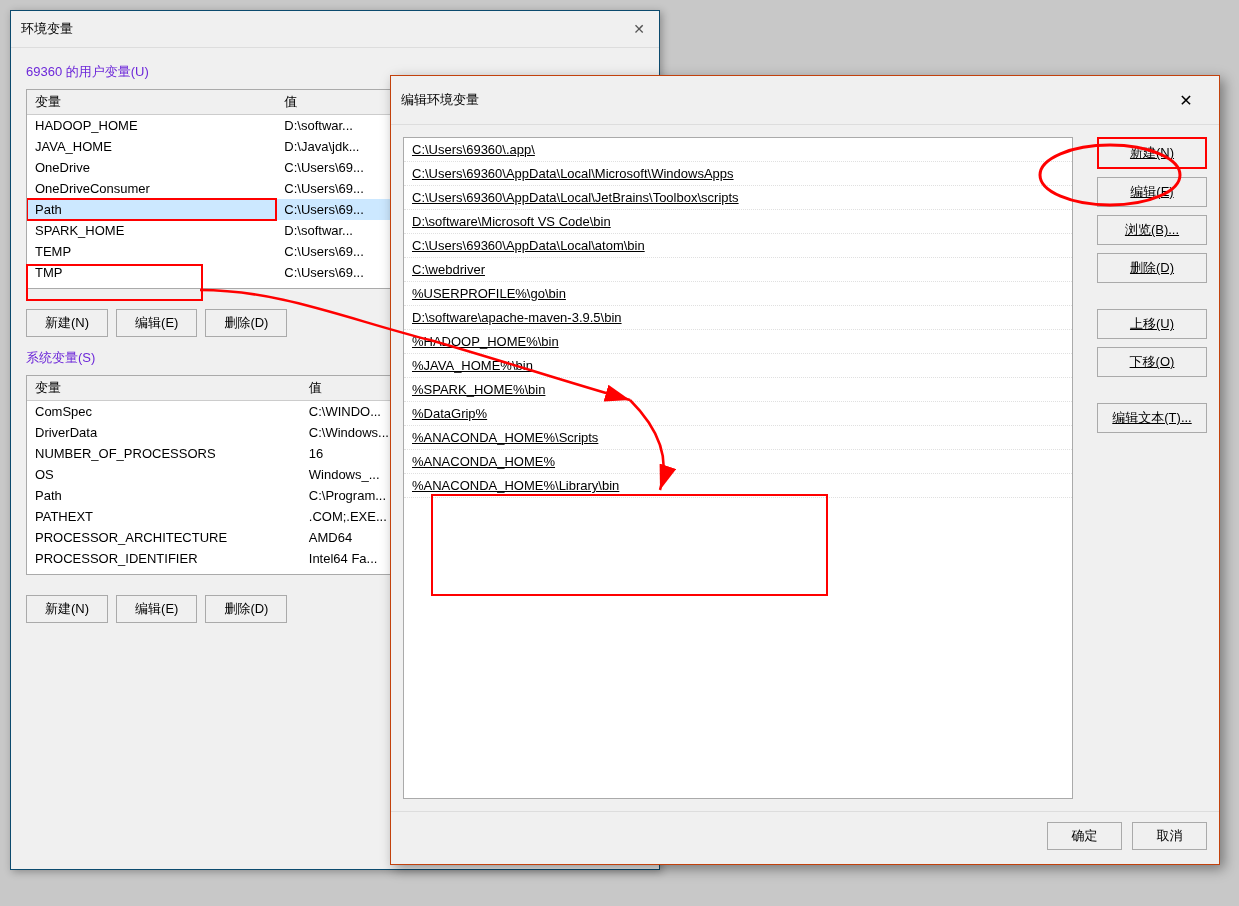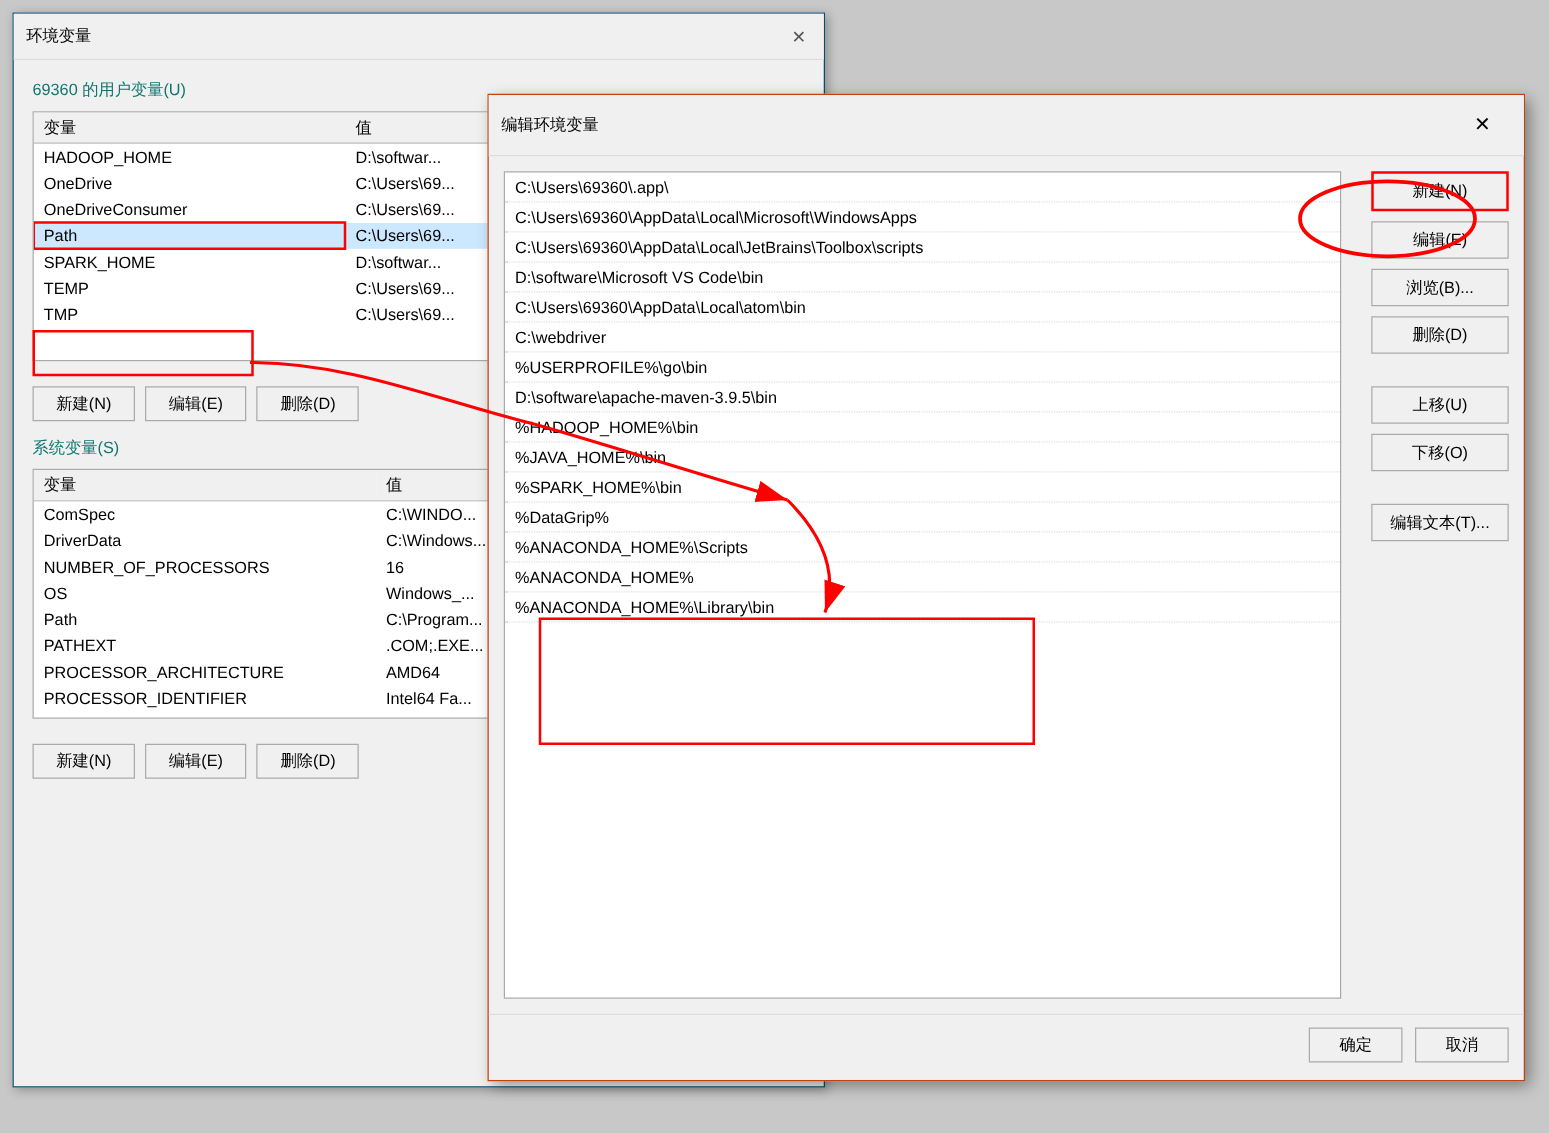--- a/index.html
+++ b/index.html
@@ -47,21 +47,21 @@
       display: flex;
       align-items: center;
       justify-content: center;
     }
     .bg-dialog-content {
       padding: 15px;
     }
     .section-title {
       font-size: 13px;
       margin-bottom: 8px;
-      color: #0f766e;
+      color: #6d28d9;
     }
     .env-table-container {
       border: 1px solid #aaa;
       background: #fff;
       height: 200px;
       overflow-y: auto;
       margin-bottom: 20px;
     }
     .env-table {
       width: 100%;
@@ -151,20 +151,21 @@
       display: flex;
       align-items: center;
       justify-content: center;
     }
 
     .main-dialog-body {
       display: flex;
       height: calc(100% - 42px - 60px);
       padding: 12px;
       gap: 24px;
+      text-decoration: underline;
     }
 
     .path-list-container {
       flex: 1;
       border: 1px solid #aaa;
       background: #fff;
       overflow-y: auto;
     }
 
     .path-list-item {
@@ -232,20 +233,24 @@
         <thead>
           <tr>
             <th class="col-var">变量</th>
             <th class="col-val">值</th>
           </tr>
         </thead>
         <tbody id="user-vars-tbody">
         <tr>
               <td>HADOOP_HOME</td>
               <td>D:\softwar...</td>
+            </tr>
+            <tr>
+              <td>JAVA_HOME</td>
+              <td>D:\Java\jdk...</td>
             </tr>
             <tr>
               <td>OneDrive</td>
               <td>C:\Users\69...</td>
             </tr>
             <tr>
               <td>OneDriveConsumer</td>
               <td>C:\Users\69...</td>
             </tr>
             <tr class="selected path-row-highlight">

